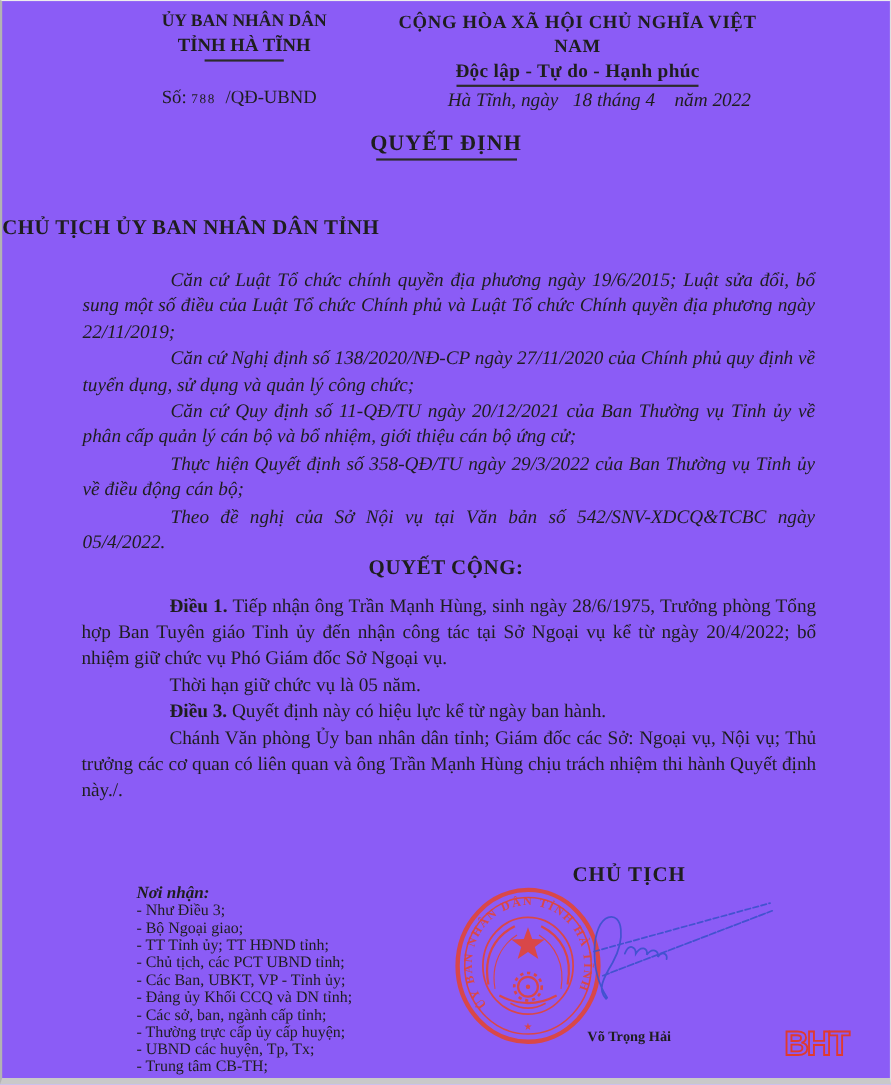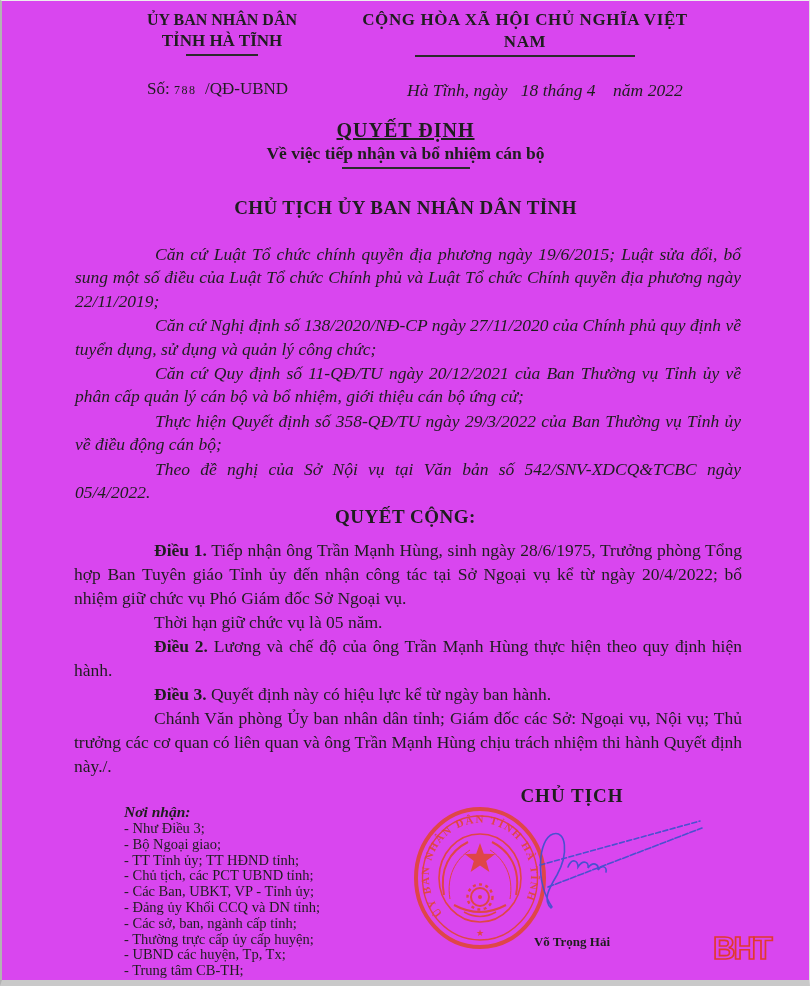--- a/index.html
+++ b/index.html
@@ -1,20 +1,20 @@
 <!DOCTYPE html>
 <html><head>
 <meta charset="utf-8">
 <style>
   html,body { margin:0; padding:0; background:#ffffff; }
   .page {
     position:relative;
     width:810px; height:986px;
     box-sizing:border-box;
-    background:#d946ef;
+    background:#8b5cf6;
     font-family:"Liberation Serif", serif;
     color:#1e1e1e;
     border-left:2px solid #b3b3b3;
     border-right:1px solid #e0e0e0;
     border-top:1px solid #ededed;
     border-bottom:6px solid #c9c9c9;
     overflow:hidden;
   }
   .abs { position:absolute; }
   .rule { background:#2b2b2b; height:2px; }
@@ -28,24 +28,24 @@
   .nat-l1 { font-size:17px; font-weight:bold; letter-spacing:0.6px; }
   .nat-l2 { font-size:17.5px; font-weight:bold; letter-spacing:0.3px; }
   .nat-rule { width:220px; margin:2px auto 0; }
 
   .doc-no { left:145px; top:78px; font-size:17px; white-space:pre; }
   .doc-no-value { font-size:12px; letter-spacing:1.5px; }
   .date-line { left:405px; top:79px; font-size:17.5px; font-style:italic; white-space:pre; }
 
   
   .title-block { left:0; top:117px; width:100%; text-align:center; }
-  .title-main { font-size:20px; font-weight:bold; letter-spacing:1px; line-height:24px;text-decoration:underline; }
+  .title-main { font-size:20px; font-weight:bold; letter-spacing:1px; line-height:24px; }
   .title-sub { font-size:17.5px; font-weight:bold; line-height:23px; }
   .title-rule { width:128px; margin:2px auto 0; }
-  .authority { left:0; top:196px; width:100%; text-align:center; font-size:19px; font-weight:bold; letter-spacing:0.4px; }
+  .authority { left:0; top:196px; width:100%; text-align:left; font-size:19px; font-weight:bold; letter-spacing:0.4px; }
 
   
   .preamble { left:72px; top:241px; width:668px; font-size:17.5px; line-height:23.4px; font-style:italic; text-align:justify; }
   .preamble p { margin:1px; text-indent:80px; }
   .decision-heading { left:0; top:505px; width:100%; text-align:center; font-size:19px; font-weight:bold; letter-spacing:0.5px; }
   .articles { left:72px; top:537px; width:668px; font-size:17.5px; line-height:24px; text-align:justify; }
   .articles p { margin:0; text-indent:80px; }
 
   
   .recipients { left:122px; top:781px; font-size:14.5px; line-height:15.8px;margin-top:20px; }
@@ -62,47 +62,46 @@
 <div class="page">
 
   <div class="abs org-block">
     <div class="org-l1">ỦY BAN NHÂN DÂN</div>
     <div class="org-l2">TỈNH HÀ TĨNH</div>
     <div class="rule org-rule"></div>
   </div>
 
   <div class="abs nat-block">
     <div class="nat-l1">CỘNG HÒA XÃ HỘI CHỦ NGHĨA VIỆT NAM</div>
+    <div class="nat-l2">Độc lập - Tự do - Hạnh phúc</div>
     <div class="rule nat-rule"></div>
   </div>
 
   <div class="abs doc-no"><span>Số: </span><span class="doc-no-value">788</span><span>  /QĐ-UBND</span></div>
   <div class="abs date-line">Hà Tĩnh, ngày   18 tháng 4    năm 2022</div>
 
   <div class="abs title-block">
     <div class="title-main">QUYẾT ĐỊNH</div>
-    <div class="title-sub">Về việc tiếp nhận và bổ nhiệm cán bộ</div>
     <div class="rule title-rule"></div>
   </div>
   <div class="abs authority">CHỦ TỊCH ỦY BAN NHÂN DÂN TỈNH</div>
 
   <div class="abs preamble">
     <p>Căn cứ Luật Tổ chức chính quyền địa phương ngày 19/6/2015; Luật sửa đổi, bổ sung một số điều của Luật Tổ chức Chính phủ và Luật Tổ chức Chính quyền địa phương ngày 22/11/2019;</p>
     <p>Căn cứ Nghị định số 138/2020/NĐ-CP ngày 27/11/2020 của Chính phủ quy định về tuyển dụng, sử dụng và quản lý công chức;</p>
     <p>Căn cứ Quy định số 11-QĐ/TU ngày 20/12/2021 của Ban Thường vụ Tỉnh ủy về phân cấp quản lý cán bộ và bổ nhiệm, giới thiệu cán bộ ứng cử;</p>
     <p>Thực hiện Quyết định số 358-QĐ/TU ngày 29/3/2022 của Ban Thường vụ Tỉnh ủy về điều động cán bộ;</p>
     <p>Theo đề nghị của Sở Nội vụ tại Văn bản số 542/SNV-XDCQ&amp;TCBC ngày 05/4/2022.</p>
   </div>
 
   <div class="abs decision-heading">QUYẾT CỘNG:</div>
 
   <div class="abs articles">
     <p><b>Điều 1.</b><span> Tiếp nhận ông Trần Mạnh Hùng, sinh ngày 28/6/1975, Trưởng phòng Tổng hợp Ban Tuyên giáo Tỉnh ủy đến nhận công tác tại Sở Ngoại vụ kể từ ngày 20/4/2022; bổ nhiệm giữ chức vụ Phó Giám đốc Sở Ngoại vụ.</span></p>
     <p><b></b><span>Thời hạn giữ chức vụ là 05 năm.</span></p>
-    <p><b>Điều 2.</b><span> Lương và chế độ của ông Trần Mạnh Hùng thực hiện theo quy định hiện hành.</span></p>
     <p><b>Điều 3.</b><span> Quyết định này có hiệu lực kể từ ngày ban hành.</span></p>
     <p><b></b><span>Chánh Văn phòng Ủy ban nhân dân tỉnh; Giám đốc các Sở: Ngoại vụ, Nội vụ; Thủ trưởng các cơ quan có liên quan và ông Trần Mạnh Hùng chịu trách nhiệm thi hành Quyết định này./.</span></p>
   </div>
 
   <div class="abs recipients">
     <div class="recipients-label">Nơi nhận:</div>
     <div>- Như Điều 3;</div>
     <div>- Bộ Ngoại giao;</div>
     <div>- TT Tỉnh ủy; TT HĐND tỉnh;</div>
     <div>- Chủ tịch, các PCT UBND tỉnh;</div>

